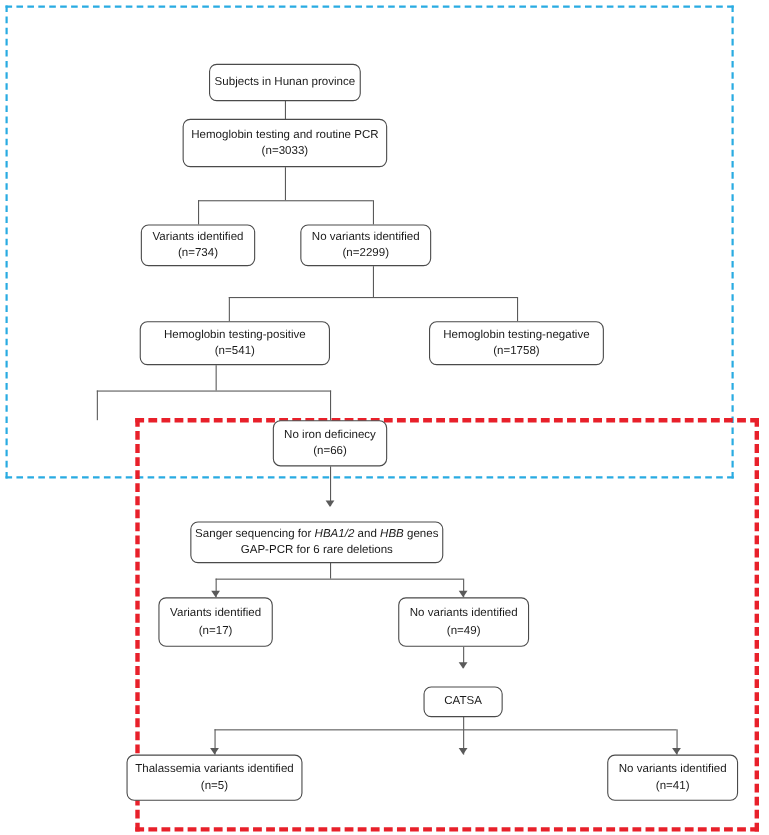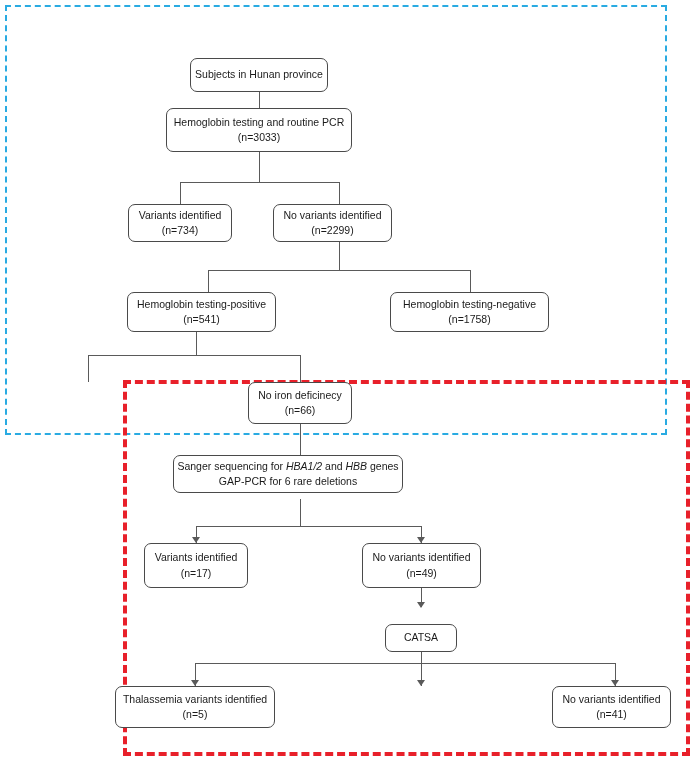--- a/index.html
+++ b/index.html
@@ -125,37 +125,37 @@
   <div class="node" style="left:128px; top:204px; width:104px; height:38px;">
     <span class="l1">Variants identified</span>
     <span class="l2">(n=734)</span>
   </div>
 
   <div class="node" style="left:273px; top:204px; width:119px; height:38px;">
     <span class="l1">No variants identified</span>
     <span class="l2">(n=2299)</span>
   </div>
 
-  <div class="node" style="left:127px; top:292px; width:149px; height:40px;">
+  <div class="node" style="left:127px; top:292px; width:173px; height:40px;">
     <span class="l1">Hemoglobin testing-positive</span>
     <span class="l2">(n=541)</span>
   </div>
 
   <div class="node" style="left:390px; top:292px; width:159px; height:40px;">
     <span class="l1">Hemoglobin testing-negative</span>
     <span class="l2">(n=1758)</span>
   </div>
 
 
   <div class="node" style="left:248px; top:382px; width:104px; height:42px;">
     <span class="l1">No iron deficinecy</span>
     <span class="l2">(n=66)</span>
   </div>
 
-  <div class="node" style="left:173px; top:455px; width:230px; height:38px;">
+  <div class="node" style="left:173px; top:474px; width:230px; height:38px;">
     <span class="l1"><span>Sanger sequencing for </span><i>HBA1/2</i><span> and </span><i>HBB</i><span> genes</span></span>
     <span class="l2">GAP-PCR for 6 rare deletions</span>
   </div>
 
   <div class="node" style="left:144px; top:543px; width:104px; height:45px;">
     <span class="l1">Variants identified</span>
     <span class="l2">(n=17)</span>
   </div>
 
   <div class="node" style="left:362px; top:543px; width:119px; height:45px;">

